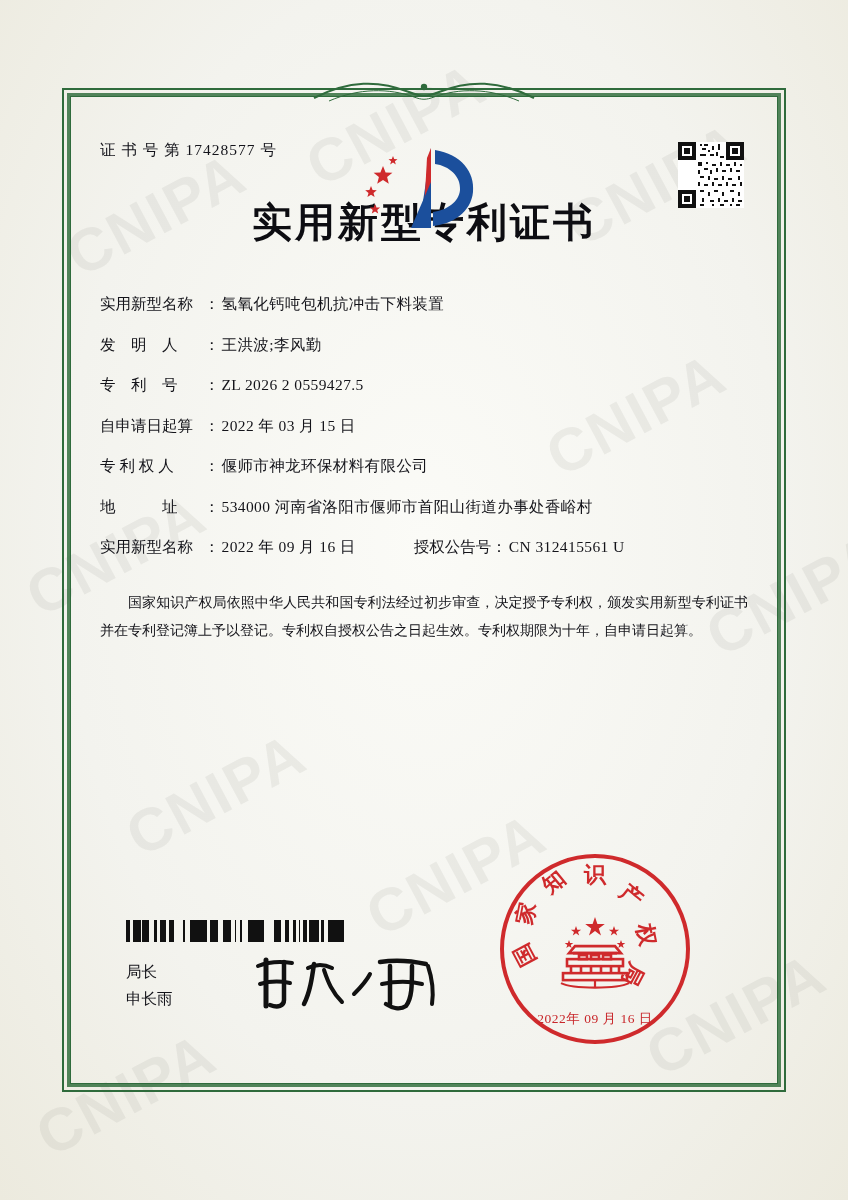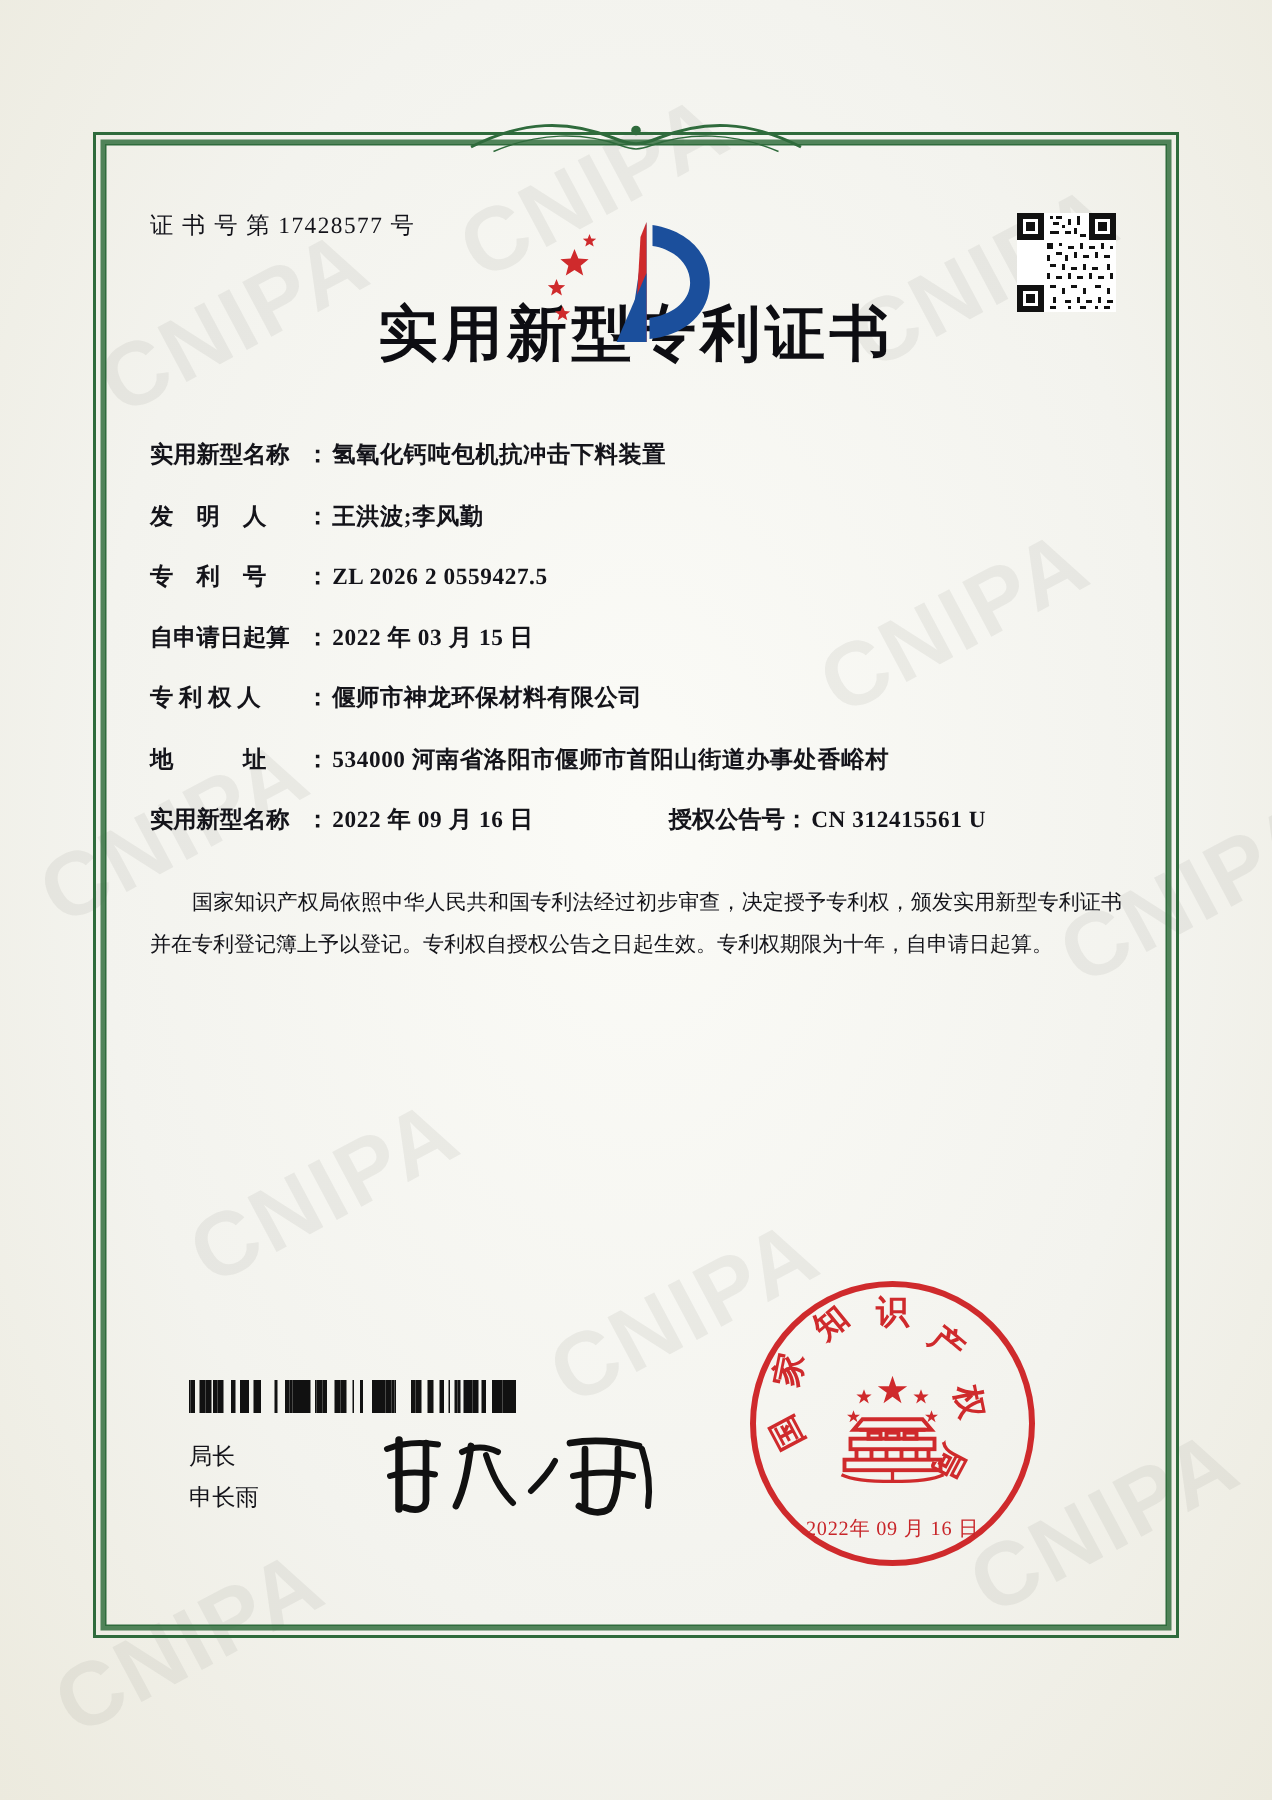--- a/index.html
+++ b/index.html
@@ -88,32 +88,31 @@
     margin-top: 46px;
     font-size: 15.5px;
     color: #14141a;
     line-height: 1;
   }
   .field-row {
     display: flex;
     align-items: flex-start;
     margin-bottom: 25px;
     white-space: nowrap;
-    font-weight: bold;
   }
   .field-label {
     width: 104px;
     flex: 0 0 104px;
     letter-spacing: 0px;
     display: inline-block;
   }
   .field-sep { margin-right: 2px; }
   .field-value { letter-spacing: .4px; }
   .field-row .second-label {
-    margin-left: 90px;
+    margin-left: 58px;
   }
   #paragraphs {
     margin-top: 34px;
     font-size: 14px;
     line-height: 2.0;
     color: #14141a;
     text-align: justify;
   }
   #paragraphs p { margin: 0 0 4px 0; text-indent: 2em; }
   

